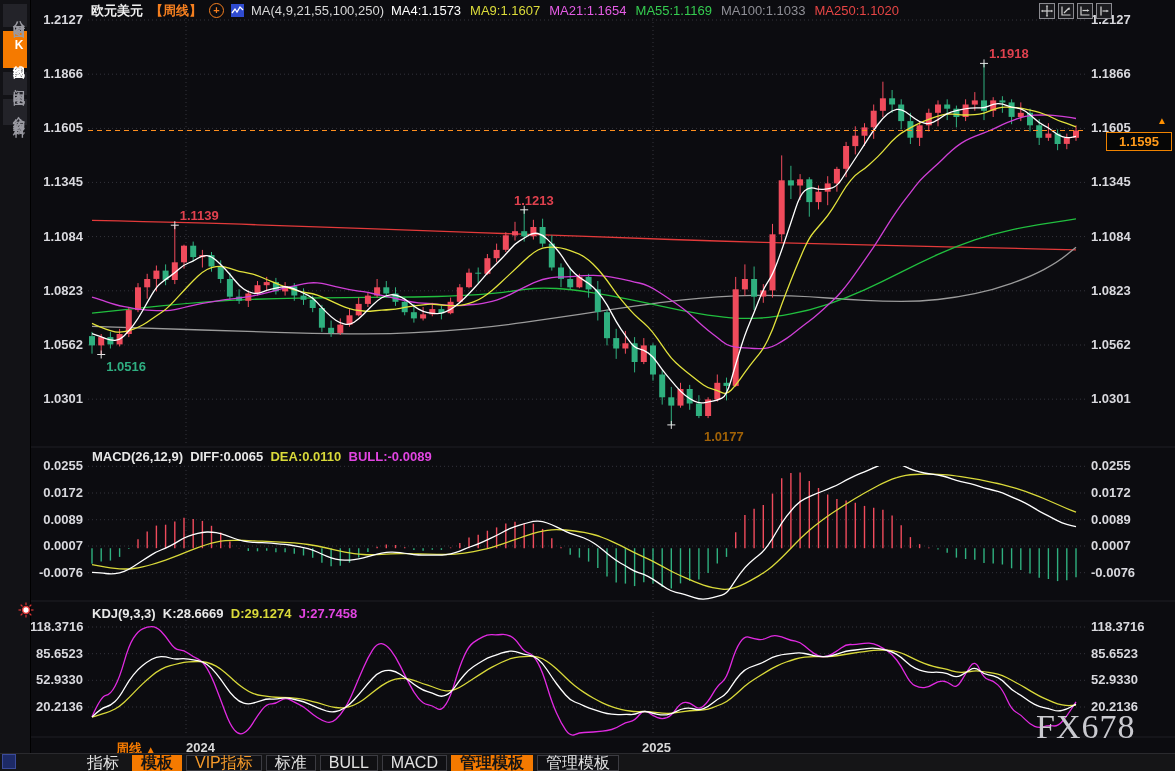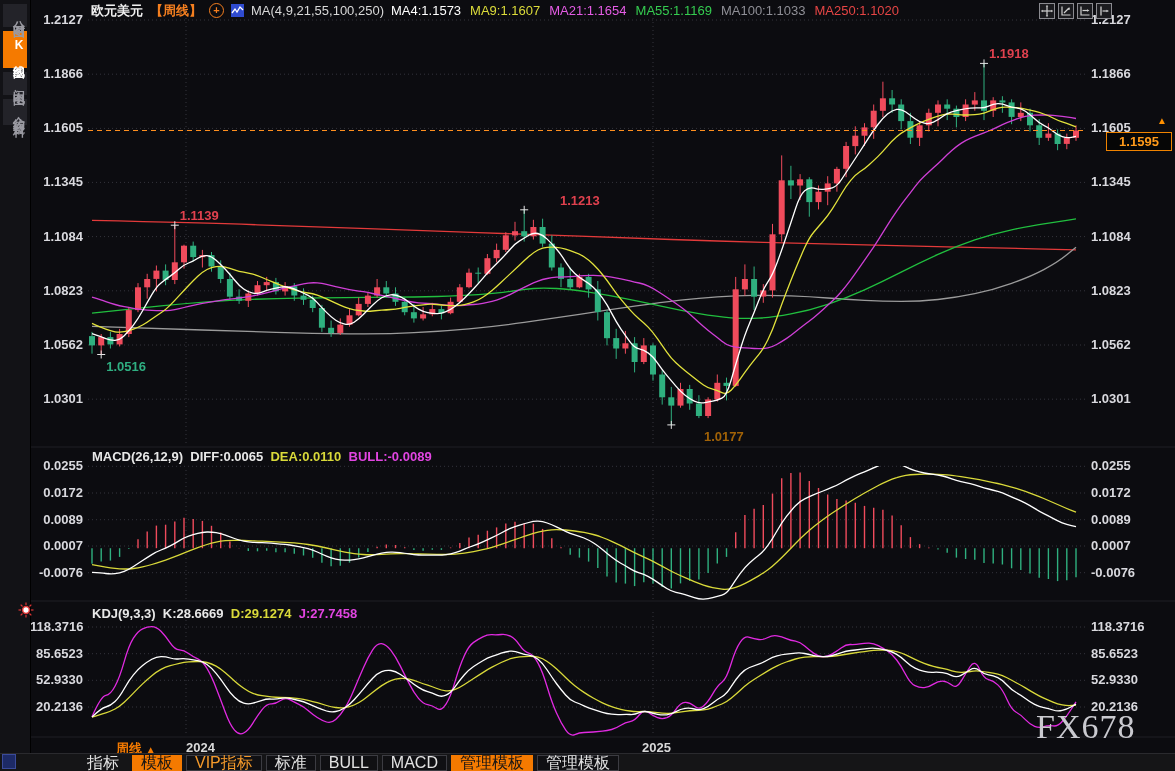--- a/index.html
+++ b/index.html
@@ -39,21 +39,21 @@
         line-height:17px;z-index:6;}
   #parrow{position:absolute;left:1157px;top:115px;color:#ff9000;font-size:10px;z-index:6;}
   
   #periodlbl{position:absolute;left:116px;top:740px;color:#f57a00;font-size:13px;font-weight:bold;z-index:6;}
   .yearlbl{position:absolute;top:740px;color:#d8d8d8;font-size:13px;font-weight:bold;z-index:4;}
   #tabbar{position:absolute;left:0;bottom:0;width:1175px;height:18px;background:#151517;
           border-top:1px solid #2a2a2e;z-index:7;padding-left:76px;box-sizing:border-box;}
   .btab{display:inline-block;margin:1px 2px 0 2px;padding:0 8px;font-size:16px;line-height:14px;
         color:#e3e3e3;background:#101013;border:1px solid #3c3c42;cursor:pointer;vertical-align:top;}
   .btab.plain{border-color:transparent;background:transparent;}
-  .btab.orange-bg{background:#f57a00;border-color:#f57a00;color:#151515;font-weight:normal;}
+  .btab.orange-bg{background:#f57a00;border-color:#f57a00;color:#151515;font-weight:bold;}
   .btab.orange-text{color:#f59a2a;}
   #cornericon{position:absolute;left:2px;bottom:2px;width:12px;height:13px;background:#1d2a66;
               border:1px solid #3a4a9a;z-index:8;}
   #wm{position:absolute;left:1036px;top:708px;font-family:"Liberation Serif",serif;font-size:34px;
       color:#c9c9cf;z-index:6;letter-spacing:1px;}
   #chartsvg{position:absolute;left:0;top:0;z-index:1;}
   #alarm{position:absolute;left:18px;top:602px;z-index:6;}
 </style>
 </head>
 <body>
@@ -578,17 +578,17 @@
     <div class="lbl right" style="top: 619.001px;">118.3716</div>
     <div class="lbl left" style="top: 645.667px;">85.6523</div>
     <div class="lbl right" style="top: 645.667px;">85.6523</div>
     <div class="lbl left" style="top: 672.334px;">52.9330</div>
     <div class="lbl right" style="top: 672.334px;">52.9330</div>
     <div class="lbl left" style="top: 699px;">20.2136</div>
     <div class="lbl right" style="top: 699px;">20.2136</div>
     <div class="yearlbl" style="left: 186px;">2024</div>
     <div class="yearlbl" style="left: 642px;">2025</div>
     <div class="anno" style="left: 179.764px; top: 208.168px; color: rgb(224, 65, 78);">1.1139</div>
-    <div class="anno" style="left: 560px; top: 192.801px; color: rgb(224, 65, 78);">1.1213</div>
+    <div class="anno" style="left: 514px; top: 192.801px; color: rgb(224, 65, 78);">1.1213</div>
     <div class="anno" style="left: 989.012px; top: 46.4009px; color: rgb(224, 65, 78);">1.1918</div>
     <div class="anno" style="left: 106.196px; top: 358.54px; color: rgb(47, 174, 129);">1.0516</div>
     <div class="anno" style="left: 704px; top: 428.937px; color: #a16207;">1.0177</div>
   </div>
 
 </body></html>

